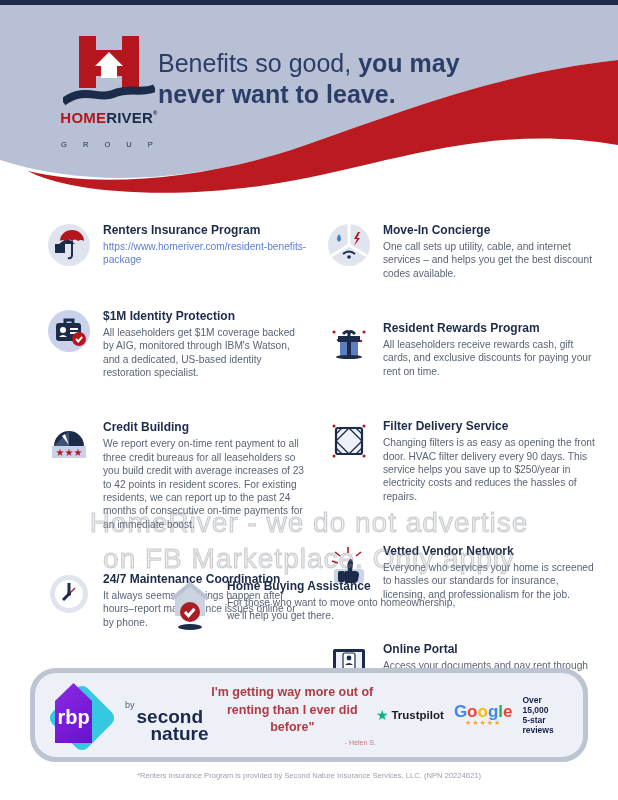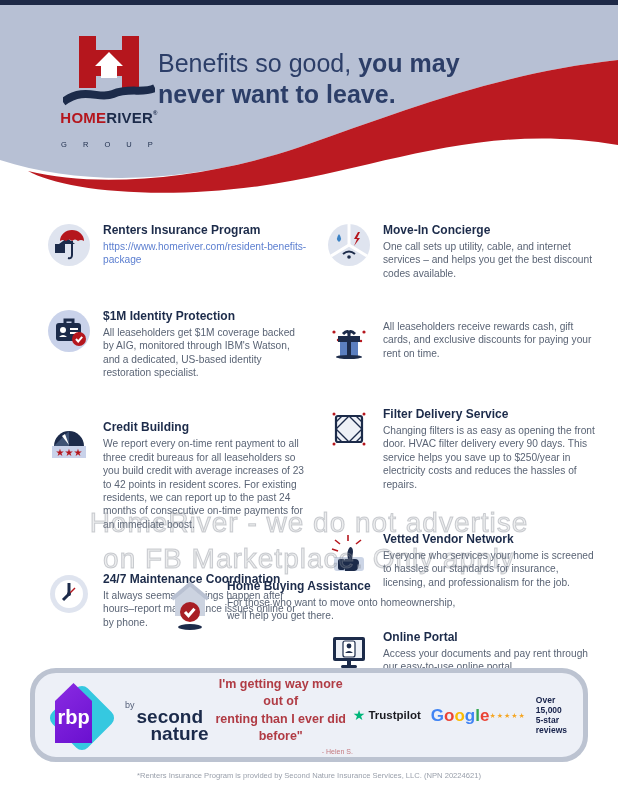--- a/index.html
+++ b/index.html
@@ -60,21 +60,21 @@
   .usatoday{display:flex;align-items:center;margin-right:7px;}
   .usat-circle{width:13px;height:13px;border-radius:50%;background:#1f9ae0;margin-right:2px;}
   .usat-text{font-size:5px;font-weight:bold;color:#111;line-height:1.1;letter-spacing:.3px;}
   .forbes{font-family:"Liberation Serif",serif;font-weight:bold;font-size:12px;color:#111;margin-right:7px;}
   .housebtfl{font-size:11.5px;font-weight:bold;color:#16214a;margin-right:7px;}
   .yahoo{font-size:10.5px;font-weight:bold;font-style:italic;color:#5f01d1;margin-right:7px;}
   .incmag{font-family:"Liberation Serif",serif;font-weight:bold;font-size:13px;color:#111;}
   .trustpilot{display:flex;align-items:center;margin-right:10px;}
   .tp-star{color:#00b67a;font-size:14px;margin-right:3px;}
   .tp-text{font-size:11.5px;font-weight:bold;color:#1b1b21;}
-  .google{display:flex;align-items:center;margin-right:10px;}
+  .google{display:flex;flex-direction:column;align-items:center;margin-right:10px;}
   .google-word{font-size:17px;font-weight:bold;line-height:15px;}
   .g1,.g4{color:#4285F4}.g2,.g6{color:#EA4335}.g3{color:#FBBC05}.g5{color:#34A853}
   .g-stars{color:#f5a623;font-size:7px;letter-spacing:1px;line-height:7px;}
   .reviews{font-size:8.5px;font-weight:bold;color:#16214a;line-height:1.2;}
   
   .footnote{position:absolute;top:771px;left:0;width:100%;text-align:center;
             font-size:7.6px;color:#9aa0ab;}
 </style>
 </head>
 <body>
@@ -209,20 +209,21 @@
           <circle cx="12" cy="20" r="1.2" fill="#b5161d"></circle>
           <circle cx="35" cy="21" r="1.2" fill="#b5161d"></circle>
           <path d="M17,14 q6,-6 6,2 q0,-8 6,-2" stroke="#1c2b4a" stroke-width="3" fill="none"></path>
           <rect x="12" y="16" width="22" height="6" fill="#1c2b4a"></rect>
           <rect x="14" y="22" width="18" height="14" fill="#5b7fc0"></rect>
           <rect x="21" y="16" width="4" height="20" fill="#1c2b4a"></rect>
           <ellipse cx="23" cy="37" rx="13" ry="2" fill="#1c2b4a"></ellipse>
         </svg>
       </span>
       <div>
+        <div class="b-title">Resident Rewards Program</div>
         <div class="b-body">All leaseholders receive rewards cash, gift cards, and exclusive discounts for paying your rent on time.</div>
       </div>
     </div>
 
     <div class="benefit">
       <span class="icon">
         <svg width="46" height="46" viewBox="0 0 46 46">
           <circle cx="8" cy="8" r="1.5" fill="#b5161d"></circle>
           <circle cx="38" cy="8" r="1.5" fill="#b5161d"></circle>
           <circle cx="8" cy="38" r="1.5" fill="#b5161d"></circle>

